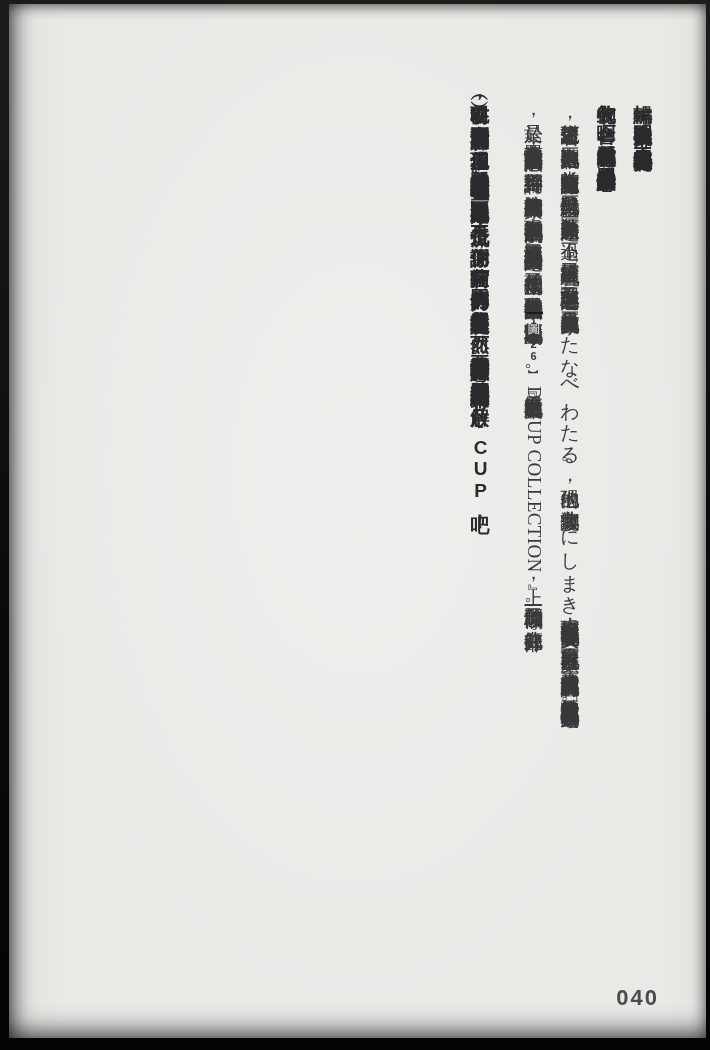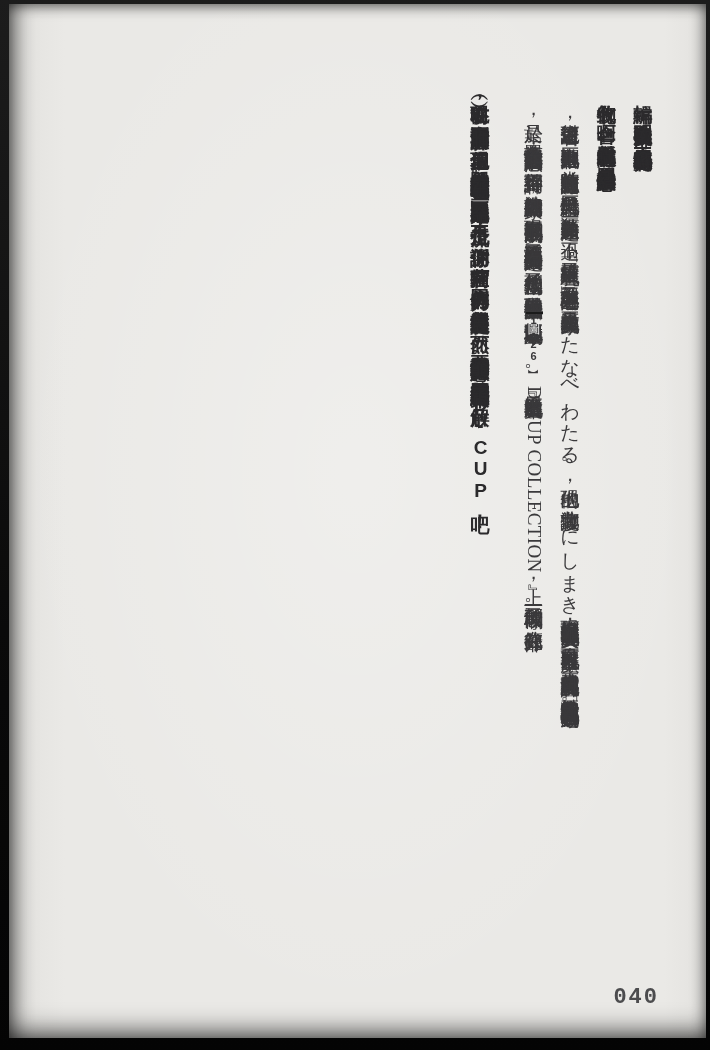--- a/index.html
+++ b/index.html
@@ -59,21 +59,21 @@
     background: #1b1b1b;
     color: #f4f4f2;
     font-size: 13px;
     padding: 1px 1px;
   }
   .fig-num { font-size: 11px; font-weight: 700; }
   .upright { text-orientation: upright; }
   .page-number {
     position: absolute;
     top: 981px; right: 47px;
-    font-family: Liberation Mono, monospace;
+    font-family: Liberation Sans, sans-serif;
     font-weight: 700;
     font-size: 22px;
     letter-spacing: 2px;
     color: #4c4c4e;
   }
 </style>
 </head>
 <body>
 
 <div class="scan">

